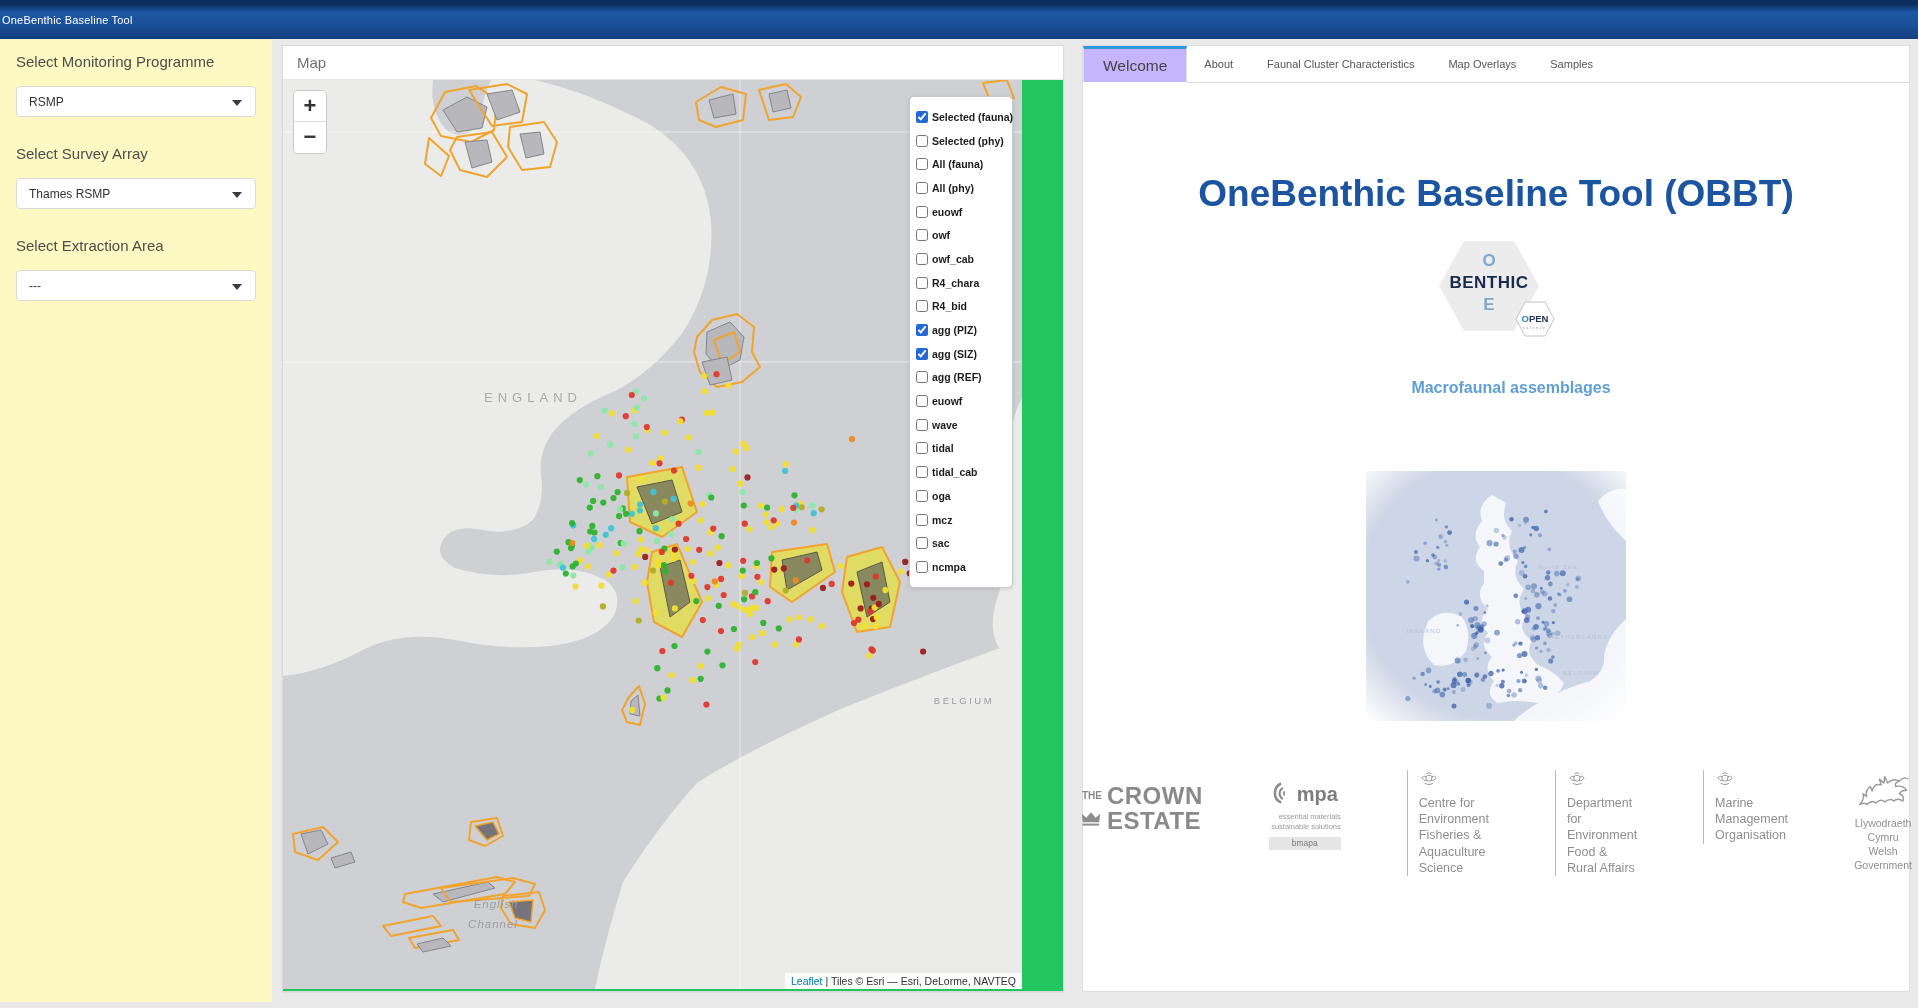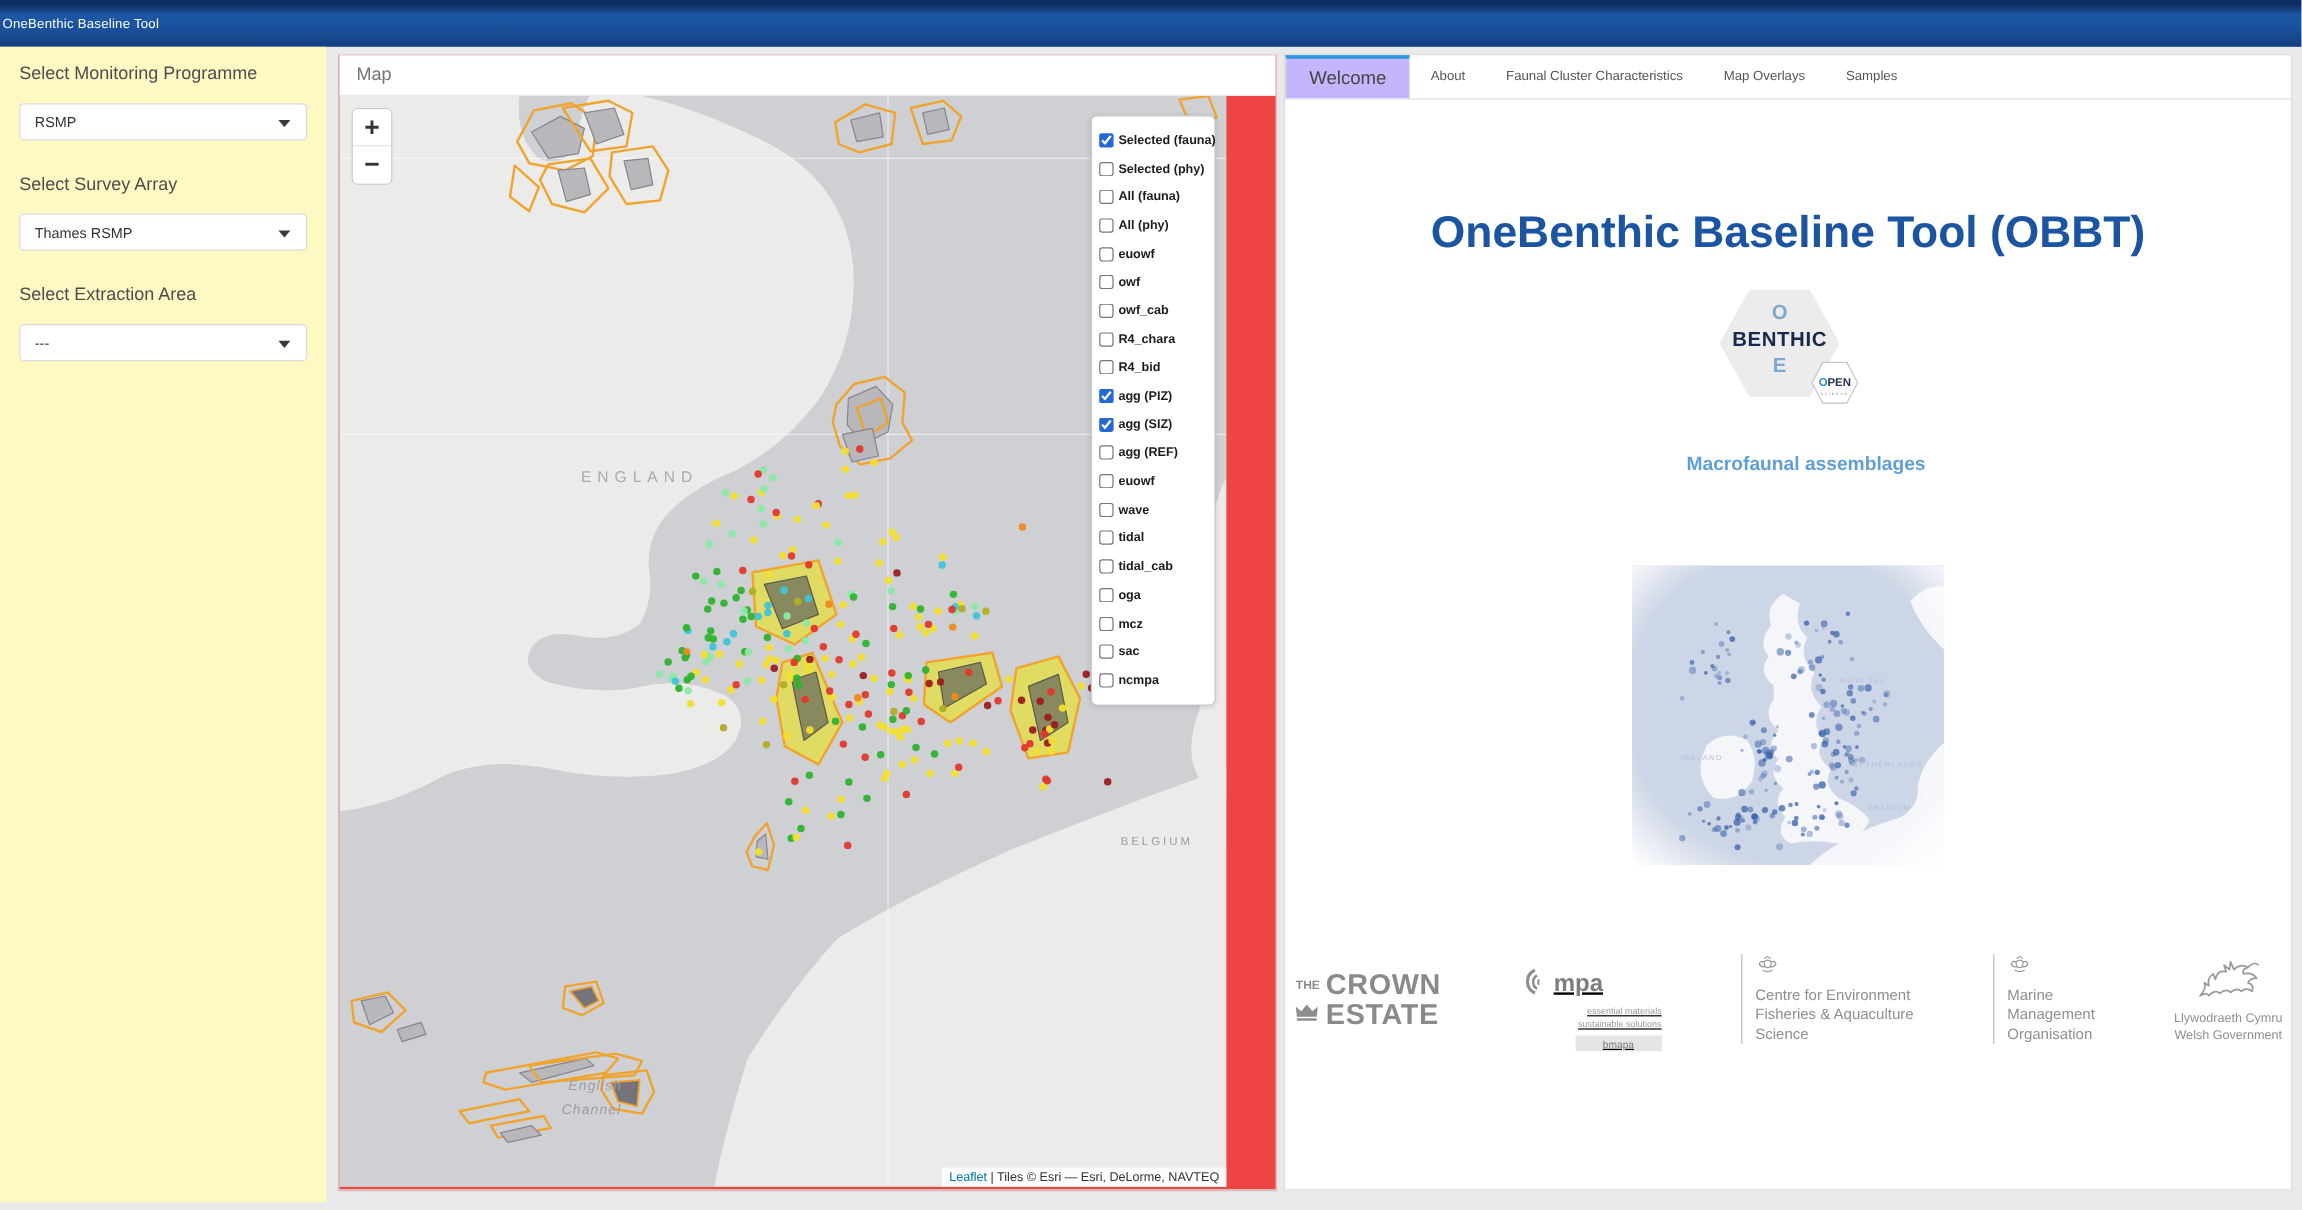--- a/index.html
+++ b/index.html
@@ -16,21 +16,21 @@
   
   .sidebar { width:272px; height:100%; background:#fef9c3; padding:14px 16px; flex:none; }
   .ctl { margin-bottom:28px; }
   .ctl-label { font-size:15px; color:#4d4d4d; margin-bottom:16px; }
   .sel { position:relative; height:31px; background:#fff; border:1px solid #d9d9d9; border-radius:4px; display:flex; align-items:center; padding:0 12px; cursor:pointer; }
   .sel-value { font-size:12px; color:#333; }
   .sel-caret { position:absolute; right:13px; top:13px; width:0; height:0; border-left:5px solid transparent; border-right:5px solid transparent; border-top:6px solid #3a3a3a; }
 
   
   .main { flex:1; display:flex; padding:6px 8px 0 10px; }
-  .map-card { width:782px; background:#ef4444; border:1px solid #d9d9d9; flex:none; margin-right:6px; box-shadow:0 1px 1px rgba(0,0,0,.05); }
+  .map-card { width:782px; background:#22c55e; border:1px solid #d9d9d9; flex:none; margin-right:18px; box-shadow:0 1px 1px rgba(0,0,0,.05); }
   .map-header { font-size:15px; color:#737373; padding:8px 14px; border-bottom:1px solid #e8e8e8; background:#fff; }
   .map-body { position:relative; width:739px; height:909px; background:#cfd0d4; overflow:hidden; }
   .map-body svg.basemap { position:absolute; left:0; top:0; }
   .zoomctl { position:absolute; left:10px; top:10px; width:34px; background:#fff; border:1px solid #c9c9c9; border-radius:5px; z-index:5; overflow:hidden; }
   .zoombtn { display:block; width:100%; height:31px; font-size:22px; font-weight:bold; color:#333; text-align:center; line-height:29px; cursor:pointer; background:#fff; }
   .zoombtn.first { border-bottom:1px solid #ddd; }
   .layers { position:absolute; right:9px; top:16px; width:104px; background:#fff; border:1px solid #c9c9cb; border-radius:5px; padding:8px 6px; z-index:5; box-shadow:0 1px 4px rgba(0,0,0,.12); }
   .layer-row { display:flex; align-items:center; height:23.7px; cursor:pointer; }
   .layer-row input { width:12px; height:12px; accent-color:#2469d4; margin-right:4px; flex:none; cursor:pointer; }
   .layer-row span { font-size:10.5px; font-weight:600; color:#1c1c1c; white-space:nowrap; }
@@ -52,21 +52,21 @@
   .hex .e { position:absolute; top:54px; left:0; width:100%; text-align:center; font-size:17px; font-weight:bold; color:#7ea9cf; }
   .openbadge { position:absolute; right:6px; bottom:-4px; }
   .wsub { margin-top:46px; font-size:16px; font-weight:bold; color:#5f9fd6;padding-left:30px; }
   .ukmap { margin:74px auto 0; width:260px; height:250px; }
 
   
   .partners { position:absolute; left:0; right:0; bottom:115px; display:flex; justify-content:center; align-items:flex-start; gap:66px; }
   .crown { display:grid; grid-template-columns:auto auto; column-gap:5px; row-gap:1px; align-items:center; margin-top:14px; }
   .crown .the { font-size:10px; font-weight:bold; color:#8a8a8a; justify-self:end; }
   .crown .big { font-size:24px; font-weight:bold; color:#8a8a8a; letter-spacing:.5px; line-height:1; }
-  .mpa { margin-top:10px; width:118px;text-decoration:underline; }
+  .mpa { margin-top:10px; width:118px; }
   .mpa-top { display:flex; align-items:center; gap:2px; }
   .mpa-name { font-size:20px; font-weight:bold; color:#7d7d7d; }
   .mpa-tag { font-size:7.5px; color:#9a9a9a; text-align:right; line-height:1.4; margin-top:2px; }
   .mpa-badge { margin-top:4px; margin-left:auto; width:72px; background:#e5e5e5; color:#7a7a7a; font-size:8.5px; text-align:center; padding:1.5px 0; }
   .gov { border-left:1px solid #b8b8b8; padding-left:11px; }
   .gov .crest { margin-bottom:3px; }
   .gov .ln { font-size:12.5px; color:#8f8f8f; line-height:1.3; }
   .welsh { text-align:center; margin-top:2px; }
   .welsh .ln { font-size:10.5px; color:#8f8f8f; line-height:1.35; }
 </style>
@@ -785,20 +785,34 @@
           <div class="gov">
             <div class="crest"><svg viewBox="0 0 26 22" width="20" height="18">
                 <g fill="none" stroke="#9a9a9a" stroke-width="1.3" stroke-linecap="round">
                   <path d="M9,8 Q13,4 17,8 L16,13 Q13,15 10,13 Z"></path>
                   <path d="M9,8 Q5,6 4,10 Q6,14 10,13"></path>
                   <path d="M17,8 Q21,6 22,10 Q20,14 16,13"></path>
                   <path d="M10,4 Q13,1 16,4"></path>
                   <path d="M8,17 Q13,20 18,17"></path>
                 </g>
               </svg></div>
+            <div class="ln">Department</div>
+            <div class="ln">for Environment</div>
+            <div class="ln">Food &amp; Rural Affairs</div>
+          </div>
+          <div class="gov">
+            <div class="crest"><svg viewBox="0 0 26 22" width="20" height="18">
+                <g fill="none" stroke="#9a9a9a" stroke-width="1.3" stroke-linecap="round">
+                  <path d="M9,8 Q13,4 17,8 L16,13 Q13,15 10,13 Z"></path>
+                  <path d="M9,8 Q5,6 4,10 Q6,14 10,13"></path>
+                  <path d="M17,8 Q21,6 22,10 Q20,14 16,13"></path>
+                  <path d="M10,4 Q13,1 16,4"></path>
+                  <path d="M8,17 Q13,20 18,17"></path>
+                </g>
+              </svg></div>
             <div class="ln">Marine</div>
             <div class="ln">Management</div>
             <div class="ln">Organisation</div>
           </div>
           <div class="welsh">
             <div><svg viewBox="0 0 64 44" width="58" height="40">
                 <path fill="none" stroke="#9a9a9a" stroke-width="1.6" stroke-linejoin="round" stroke-linecap="round" d="M6,36 Q12,30 10,24 L14,27 Q12,20 18,16 L20,21 Q22,12 30,14 L28,8 L33,12 L34,5 L37,12 Q44,6 50,10 Q44,12 46,16 Q54,14 58,20 Q52,20 50,24 Q56,26 54,32 Q48,28 44,32 Q40,28 34,33 Q30,29 24,34 Q20,30 14,36 Q12,33 6,36 Z"></path>
                 <path fill="none" stroke="#9a9a9a" stroke-width="1.4" d="M50,10 Q56,4 60,8"></path>
               </svg></div>
             <div class="ln">Llywodraeth Cymru</div>

